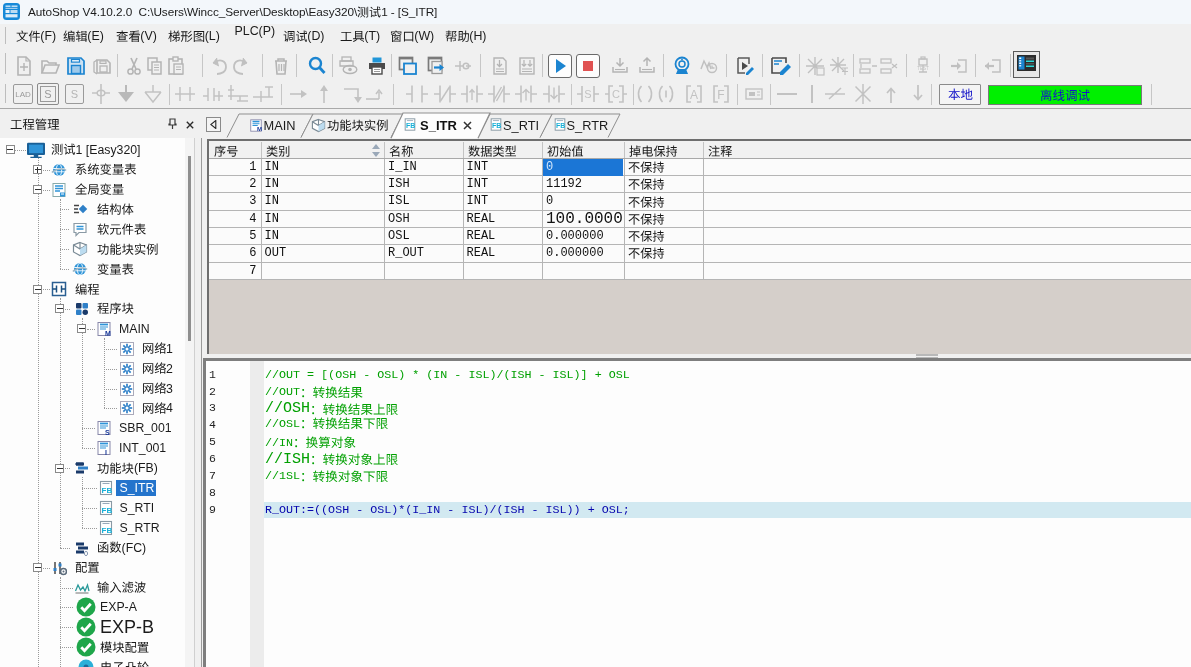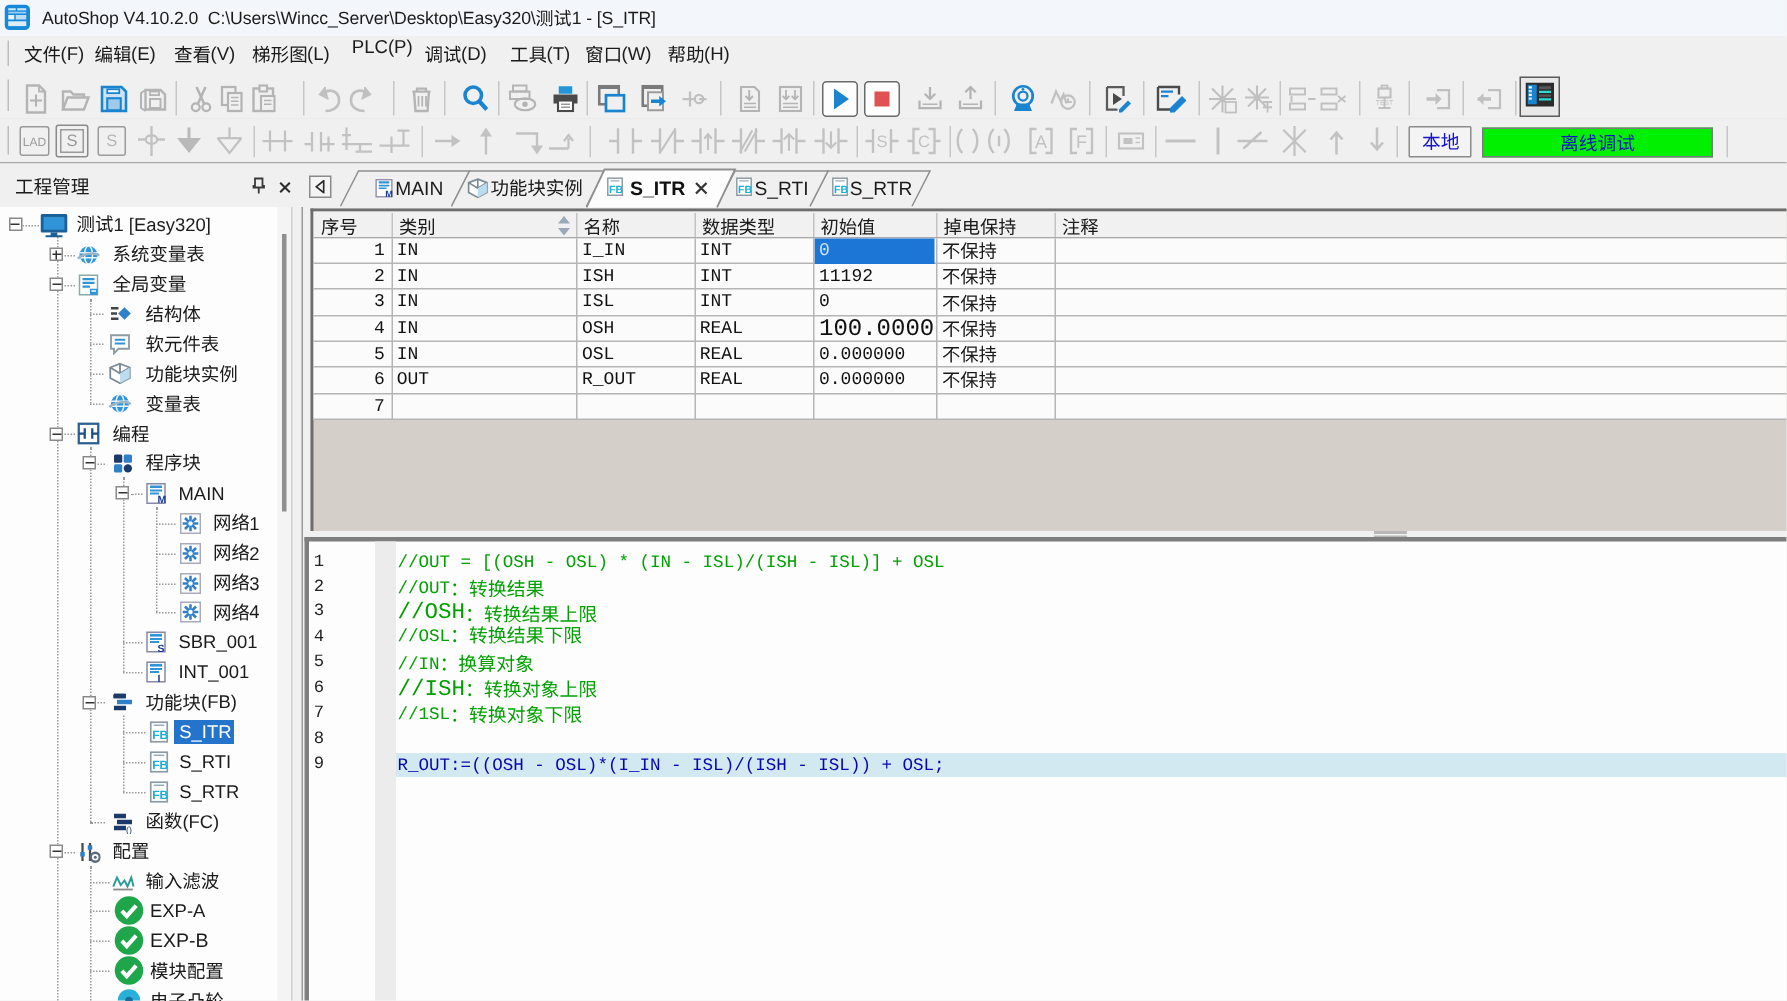--- a/index.html
+++ b/index.html
@@ -742,21 +742,21 @@
   </svg>
 <svg class="abs" style="left:76.0px;top:597.4px" width="20" height="20" viewBox="0 0 16 16">
     <circle cx="8" cy="8" r="7.6" fill="#1fa64a"></circle>
     <path d="M4.2 8.2l2.6 2.8 5-5.6" stroke="#fff" stroke-width="2.2" fill="none"></path>
   </svg>
 <div class="abs" style="left:100.0px;top:599.4px;height:16px;line-height:16px;font-size:12.3px;color:#1b1b1b;white-space:nowrap">EXP-A</div>
 <svg class="abs" style="left:76.0px;top:617.3px" width="20" height="20" viewBox="0 0 16 16">
     <circle cx="8" cy="8" r="7.6" fill="#1fa64a"></circle>
     <path d="M4.2 8.2l2.6 2.8 5-5.6" stroke="#fff" stroke-width="2.2" fill="none"></path>
   </svg>
-<div class="abs" style="left:100.0px;top:619.3px;height:16px;line-height:16px;font-size:13px;color:#1b1b1b;white-space:nowrap">EXP-B</div>
+<div class="abs" style="left:100.0px;top:619.3px;height:16px;line-height:16px;font-size:18px;color:#1b1b1b;white-space:nowrap">EXP-B</div>
 <svg class="abs" style="left:76.0px;top:637.2px" width="20" height="20" viewBox="0 0 16 16">
     <circle cx="8" cy="8" r="7.6" fill="#1fa64a"></circle>
     <path d="M4.2 8.2l2.6 2.8 5-5.6" stroke="#fff" stroke-width="2.2" fill="none"></path>
   </svg>
 <svg style="position:absolute;left:100.0px;top:640.7px" width="49.2" height="12.3" viewBox="0 0 4000 1000" fill="#1b1b1b">
     <use href="#u6a21" x="0"></use>
     <use href="#u5757" x="1000"></use>
     <use href="#u914d" x="2000"></use>
     <use href="#u7f6e" x="3000"></use>
   </svg>

